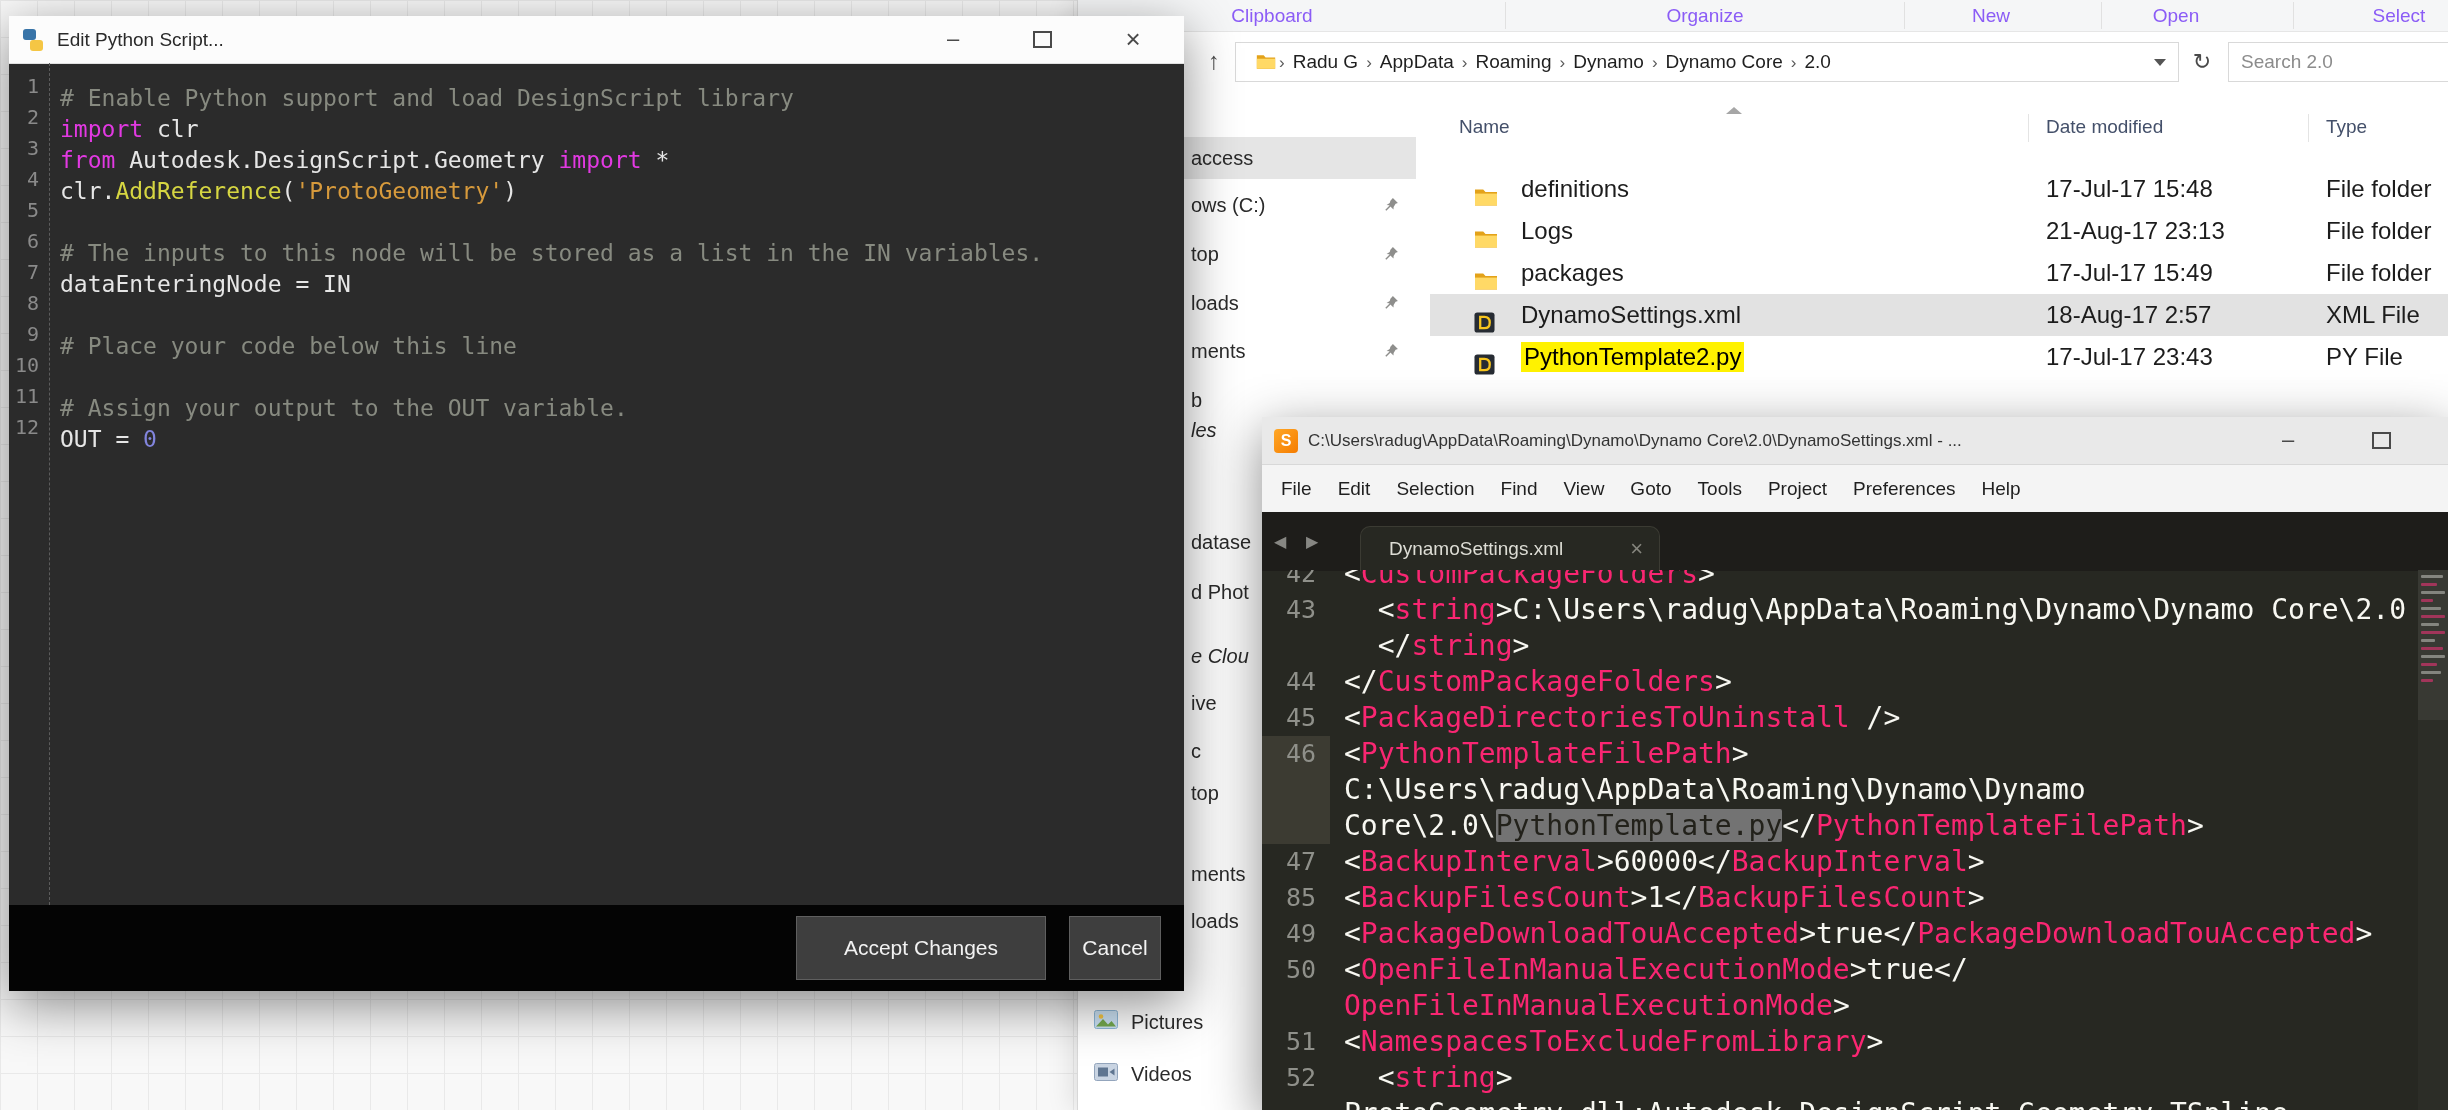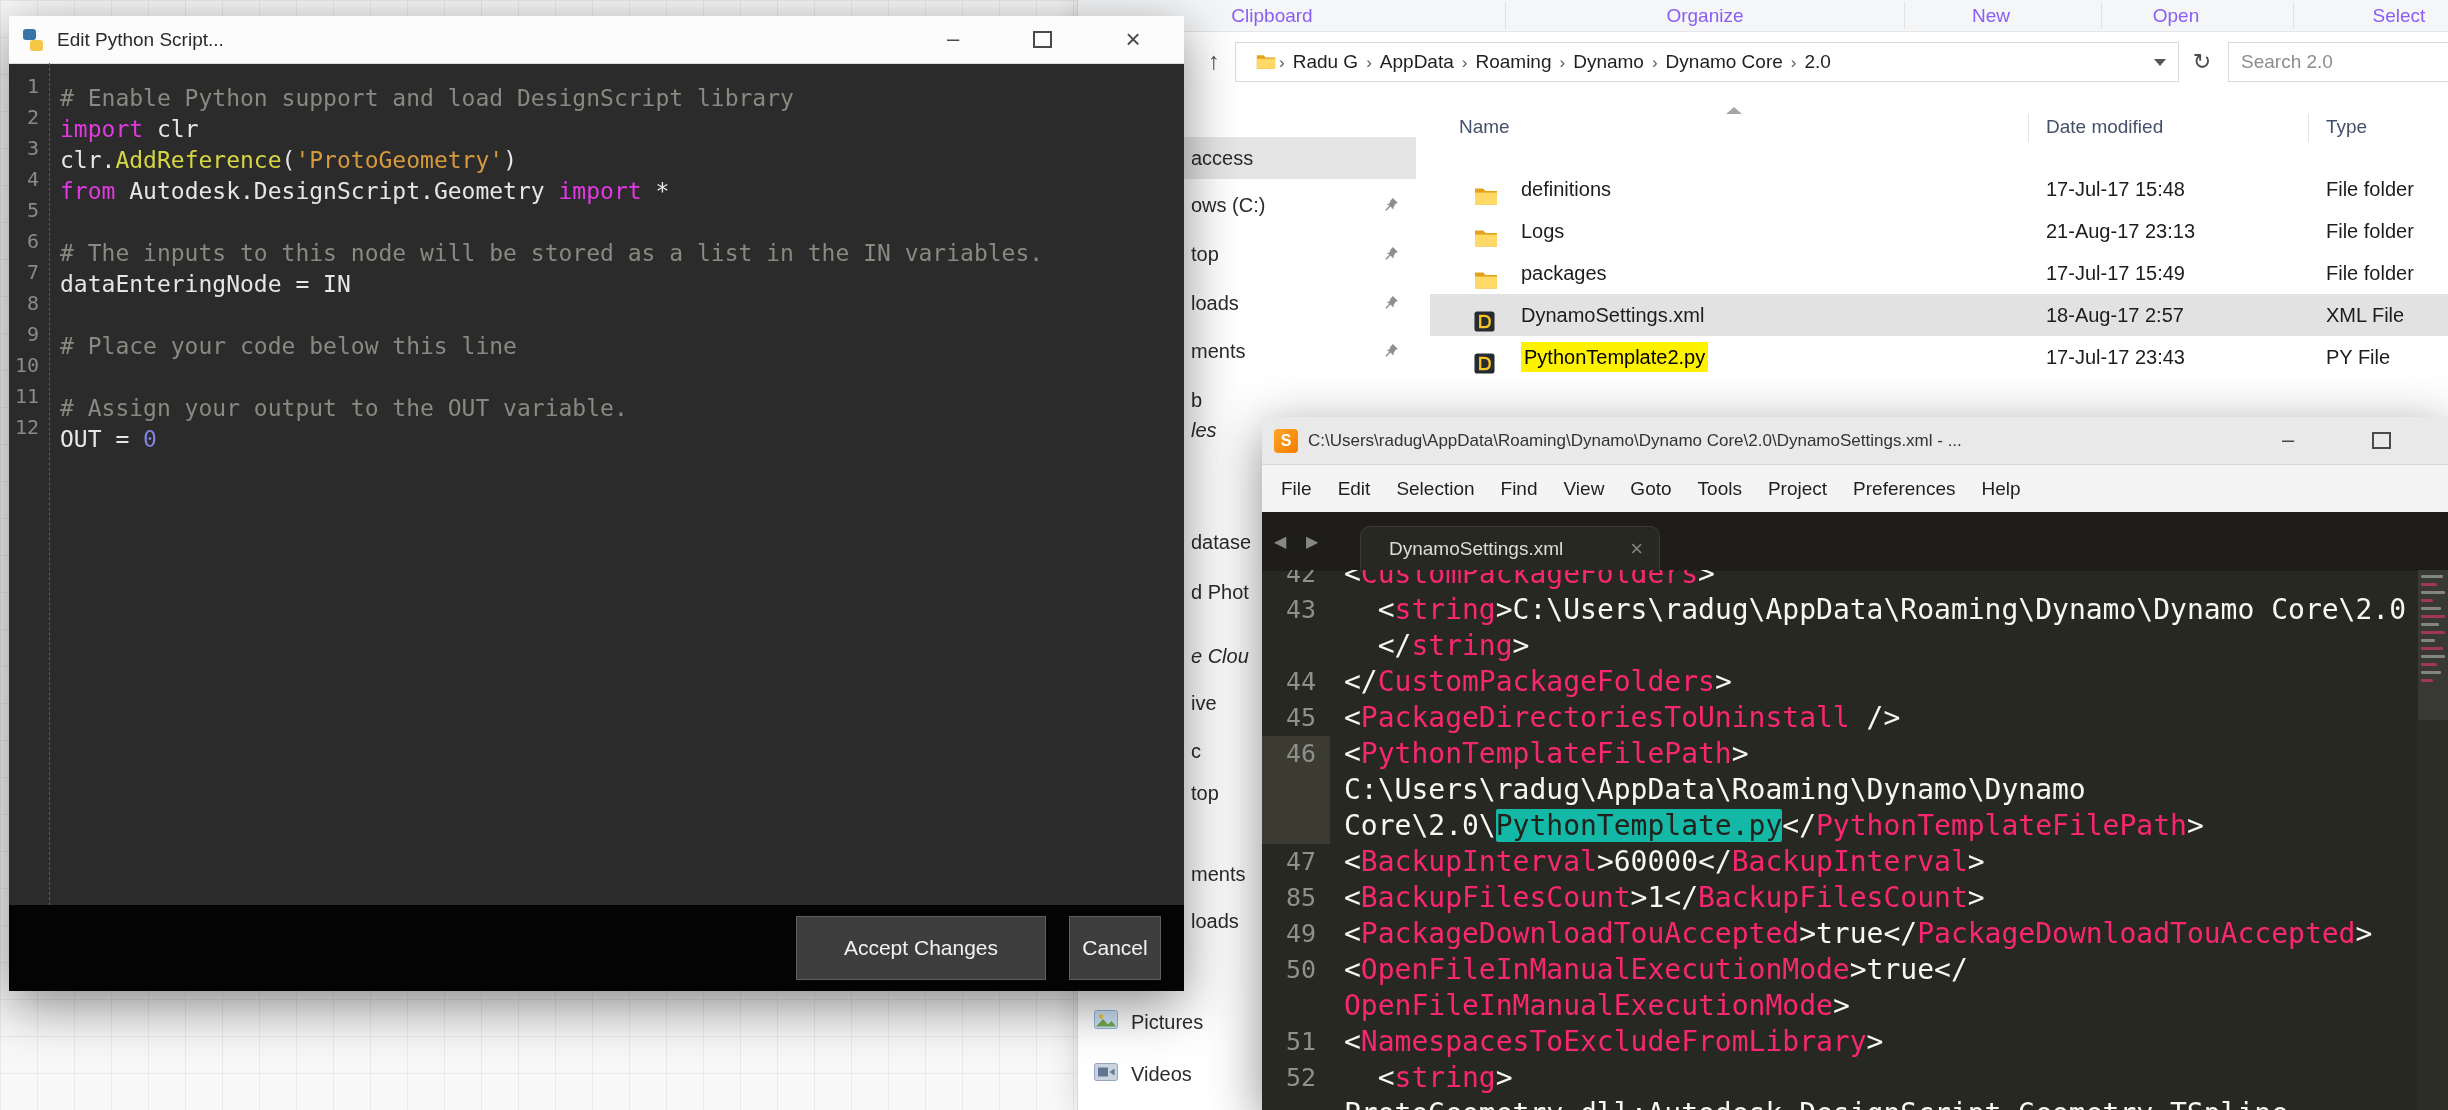--- a/index.html
+++ b/index.html
@@ -25,21 +25,21 @@
   .crumb-sep{color:#5A5A5A;font-size:17px;padding:0 3px;}
   .addr-chev{margin-left:auto;margin-right:12px;width:0;height:0;border-left:6px solid transparent;border-right:6px solid transparent;border-top:7px solid #555;}
   .refreshbtn{position:absolute;left:1106px;top:42px;width:36px;height:40px;display:flex;align-items:center;justify-content:center;
               font-size:22px;color:#4A4A4A;}
   .searchbox{position:absolute;left:1150px;top:42px;width:221px;height:40px;border:1px solid #D9D9D9;background:#fff;
              box-sizing:border-box;font-size:19px;color:#8C8C8C;line-height:38px;padding-left:12px;}
   .hdr-label{position:absolute;top:116px;font-size:19px;color:#44506A;white-space:nowrap;}
   .hdr-sep{position:absolute;top:114px;height:28px;width:1px;background:#E4E4E4;}
   .caret-up{position:absolute;left:648px;top:107px;width:0;height:0;border-left:8px solid transparent;border-right:8px solid transparent;border-bottom:7px solid #A6A6A6;}
   .exp-rows{position:absolute;left:352px;top:168px;right:0;}
-  .exp-row{position:relative;height:42px;font-size:20px;color:#1C1C1C;line-height:42px;}
+  .exp-row{position:relative;height:42px;font-size:24px;color:#1C1C1C;line-height:42px;}
   .exp-row.sel{background:#E2E2E2;}
   .exp-row .file-ic{position:absolute;left:44px;top:10px;}
   .exp-row .c-name{position:absolute;left:91px;white-space:nowrap;}
   .exp-row .c-name.hl{background:#FFF200;color:#000;padding:0 3px;height:30px;line-height:30px;top:6px;}
   .exp-row .c-date{position:absolute;left:616px;white-space:nowrap;}
   .exp-row .c-type{position:absolute;left:896px;white-space:nowrap;}
   .side-band{position:absolute;left:0;width:338px;height:42px;background:#E5E5E5;}
   .side-frag{position:absolute;left:113px;height:26px;line-height:26px;font-size:20px;color:#2B2B2B;white-space:nowrap;}
   .side-pin{position:absolute;left:306px;}
   .side-item{position:absolute;left:16px;display:flex;align-items:center;gap:13px;font-size:20px;color:#2B2B2B;height:26px;line-height:26px;}
@@ -79,21 +79,21 @@
             color:#DDDDD5;font-size:19px;}
   .tab-close{margin-left:auto;color:#85857D;font-size:22px;}
   .subl-code{position:absolute;top:153px;left:0;right:0;bottom:0;overflow:hidden;font-family:"DejaVu Sans Mono", monospace;}
   .subl-rows{position:absolute;top:-14px;left:0;right:30px;}
   .subl-row{display:flex;height:36px;}
   .subl-gutter{width:68px;flex:none;text-align:right;padding-right:14px;box-sizing:border-box;
                color:#8F908A;font-size:25px;line-height:36px;}
   .subl-gutter.hl{background:#3C3B32;}
   .subl-text{flex:1;padding-left:14px;font-size:28px;line-height:36px;color:#F8F8F2;white-space:pre;overflow:hidden;}
   .xs-p{color:#F8F8F2}.xs-t{color:#F92672}
-  .xs-f{background:#14b8a6;color:#22211A;border-radius:2px;}
+  .xs-f{background:#737373;color:#22211A;border-radius:2px;}
   .subl-map{position:absolute;top:153px;right:0;width:30px;bottom:0;background:#2C2D27;}
   .map-view{position:absolute;left:0;right:0;top:0;height:150px;background:rgba(255,255,255,.06);}
   .map-bar{height:3px;margin:5px 3px 0 3px;border-radius:1px;}
 </style>
 </head>
 <body>
 
 <div class="page">
 
   <div class="explorer">
@@ -260,22 +260,22 @@
           <div>7</div>
           <div>8</div>
           <div>9</div>
           <div>10</div>
           <div>11</div>
           <div>12</div>
         </div>
       <div class="pyed-lines" id="py-lines">
           <div class="py-line"><span class="tok-c"># Enable Python support and load DesignScript library</span></div>
           <div class="py-line"><span class="tok-k">import</span><span class="tok-p"> clr</span></div>
+          <div class="py-line"><span class="tok-k">from</span><span class="tok-p"> Autodesk.DesignScript.Geometry </span><span class="tok-k">import</span><span class="tok-p"> *</span></div>
           <div class="py-line"><span class="tok-p">clr.</span><span class="tok-m">AddReference</span><span class="tok-p">(</span><span class="tok-s">'ProtoGeometry'</span><span class="tok-p">)</span></div>
-          <div class="py-line"><span class="tok-k">from</span><span class="tok-p"> Autodesk.DesignScript.Geometry </span><span class="tok-k">import</span><span class="tok-p"> *</span></div>
           <div class="py-line"></div>
           <div class="py-line"><span class="tok-c"># The inputs to this node will be stored as a list in the IN variables.</span></div>
           <div class="py-line"><span class="tok-p">dataEnteringNode = IN</span></div>
           <div class="py-line"></div>
           <div class="py-line"><span class="tok-c"># Place your code below this line</span></div>
           <div class="py-line"></div>
           <div class="py-line"><span class="tok-c"># Assign your output to the OUT variable.</span></div>
           <div class="py-line"><span class="tok-p">OUT = </span><span class="tok-num">0</span></div>
         </div>
     </div>

